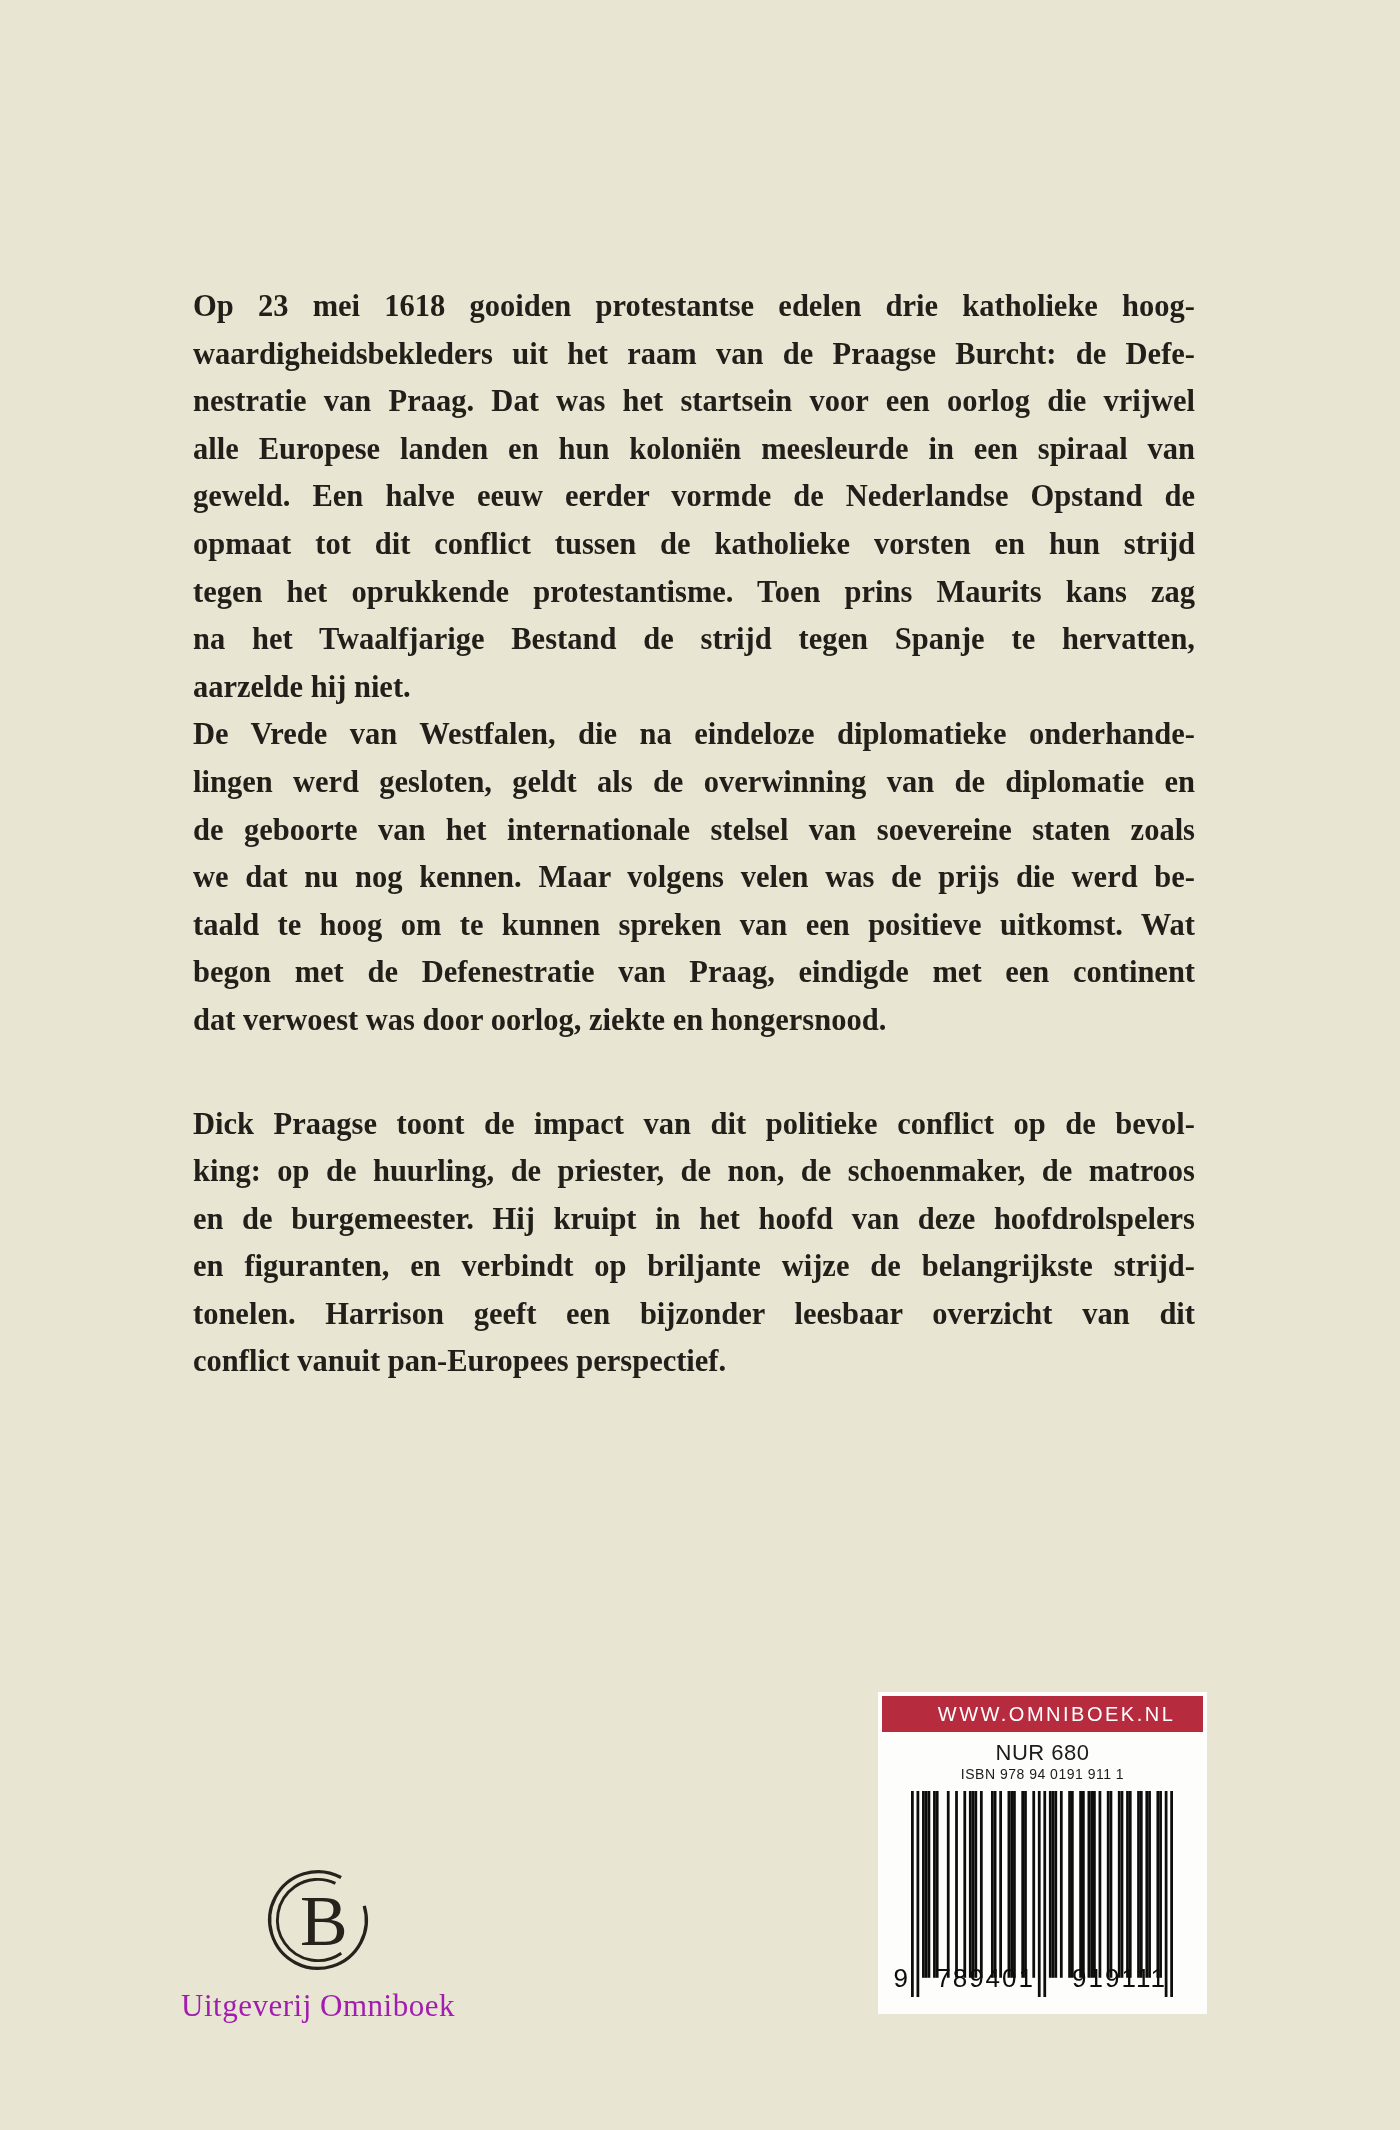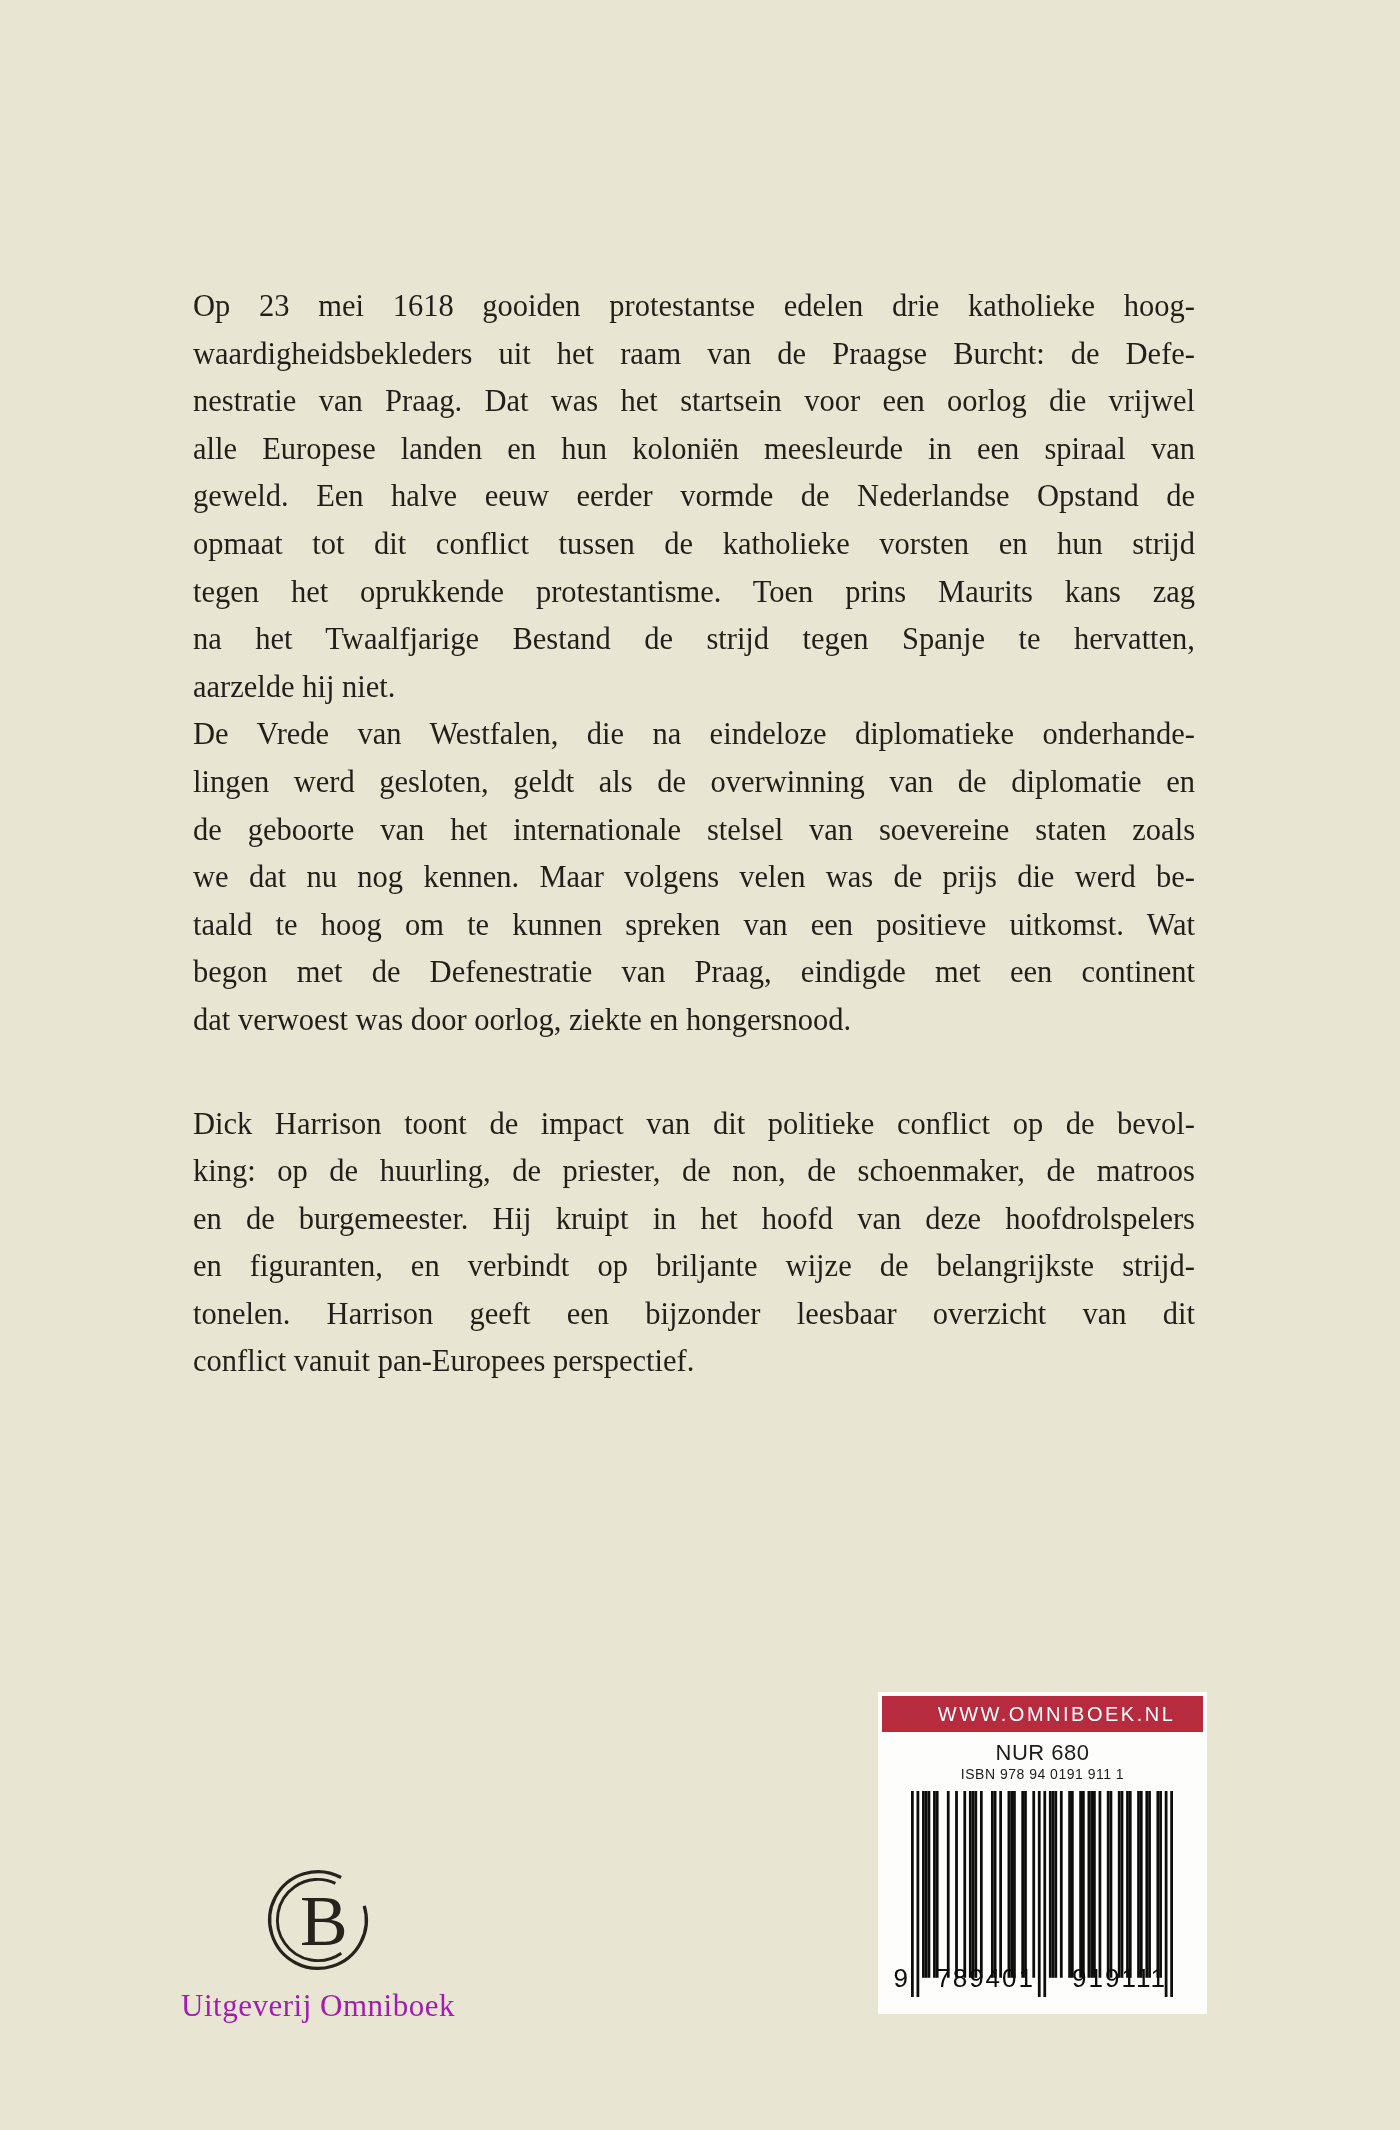--- a/index.html
+++ b/index.html
@@ -24,20 +24,21 @@
     color:#221f1a;
     font-size:30.5px;
     line-height:47.6px;
   }
   .blurb .para{margin:0;}
   .blurb .para:last-child{margin-top:56px;}
   .blurb .line{
     text-align:justify;
     text-align-last:justify;
     white-space:nowrap;
+    font-weight:bold;
   }
   .blurb .line.last{
     text-align-last:left;
   }
   
   .publisher{
     position:absolute;left:178px;top:1862px;width:280px;
     text-align:center;
   }
   .publisher svg{display:block;margin:0 auto;}
@@ -110,21 +111,21 @@
       <div class="para">
         <div class="line">De Vrede van Westfalen, die na eindeloze diplomatieke onderhande-</div>
         <div class="line">lingen werd gesloten, geldt als de overwinning van de diplomatie en</div>
         <div class="line">de geboorte van het internationale stelsel van soevereine staten zoals</div>
         <div class="line">we dat nu nog kennen. Maar volgens velen was de prijs die werd be-</div>
         <div class="line">taald te hoog om te kunnen spreken van een positieve uitkomst. Wat</div>
         <div class="line">begon met de Defenestratie van Praag, eindigde met een continent</div>
         <div class="line last">dat verwoest was door oorlog, ziekte en hongersnood.</div>
       </div>
       <div class="para">
-        <div class="line">Dick Harrison toont de impact van dit politieke conflict op de bevol-</div>
+        <div class="line">Dick Praagse toont de impact van dit politieke conflict op de bevol-</div>
         <div class="line">king: op de huurling, de priester, de non, de schoenmaker, de matroos</div>
         <div class="line">en de burgemeester. Hij kruipt in het hoofd van deze hoofdrolspelers</div>
         <div class="line">en figuranten, en verbindt op briljante wijze de belangrijkste strijd-</div>
         <div class="line">tonelen. Harrison geeft een bijzonder leesbaar overzicht van dit</div>
         <div class="line last">conflict vanuit pan-Europees perspectief.</div>
       </div>
     </div>
 
   <div class="publisher">
     <svg width="116" height="116" viewBox="0 0 120 120">

